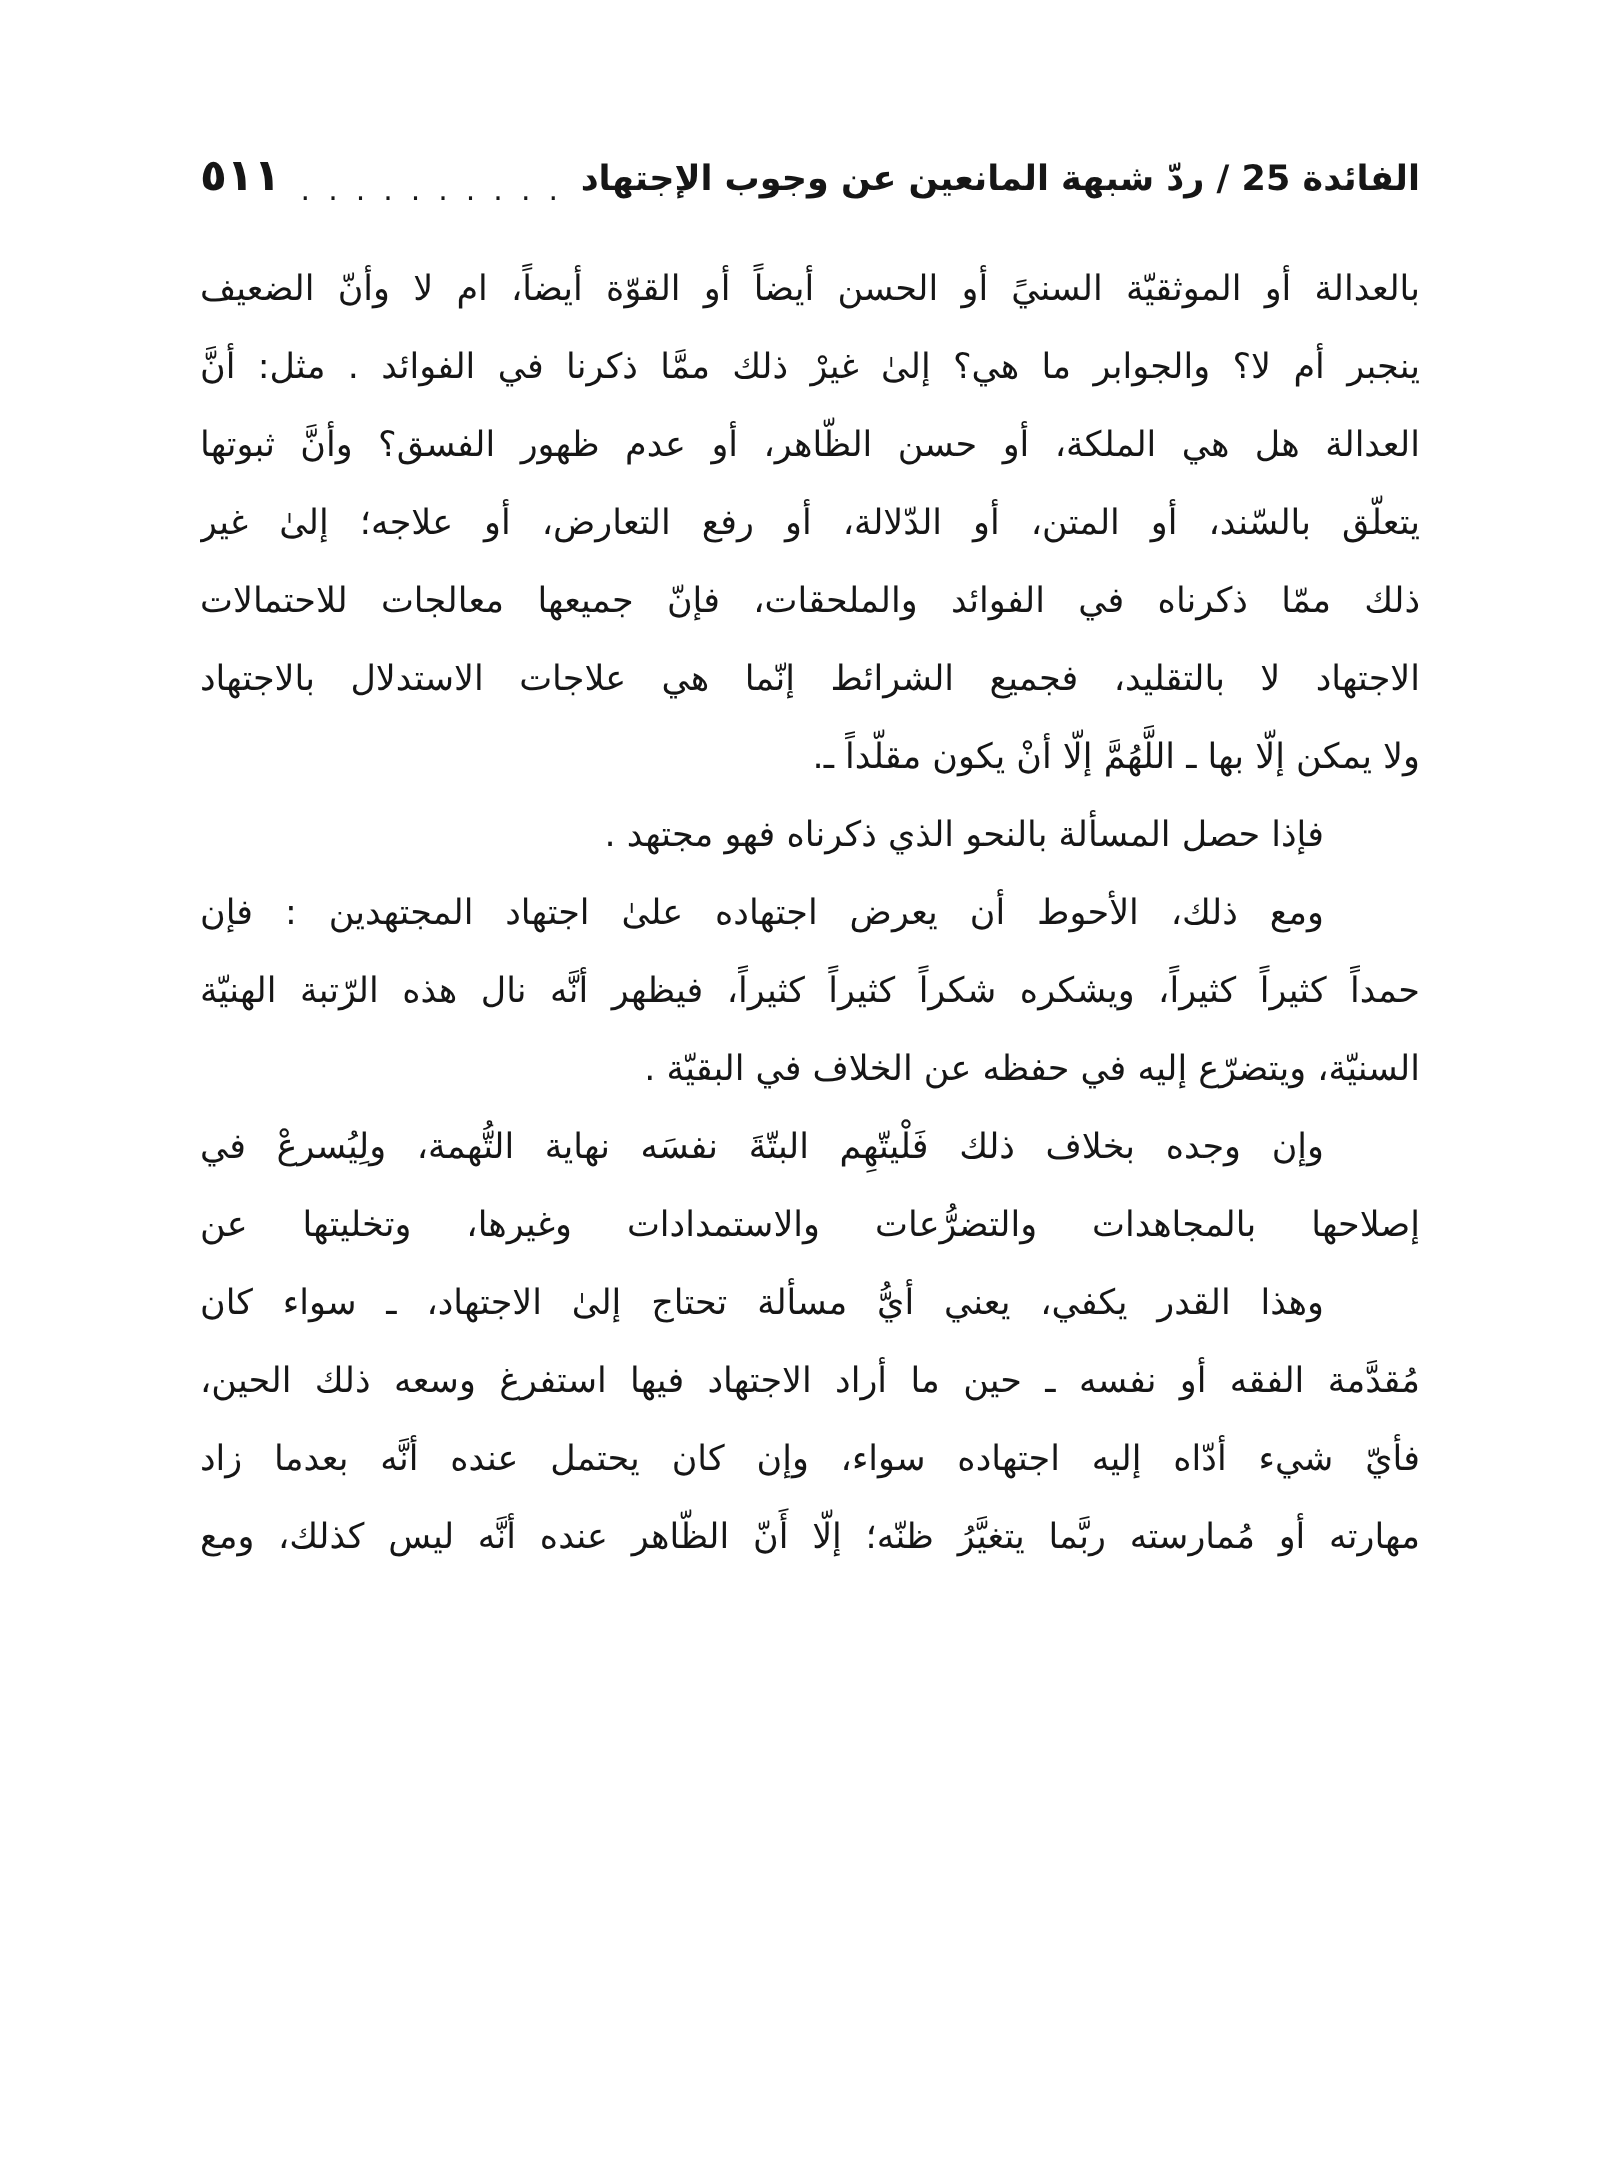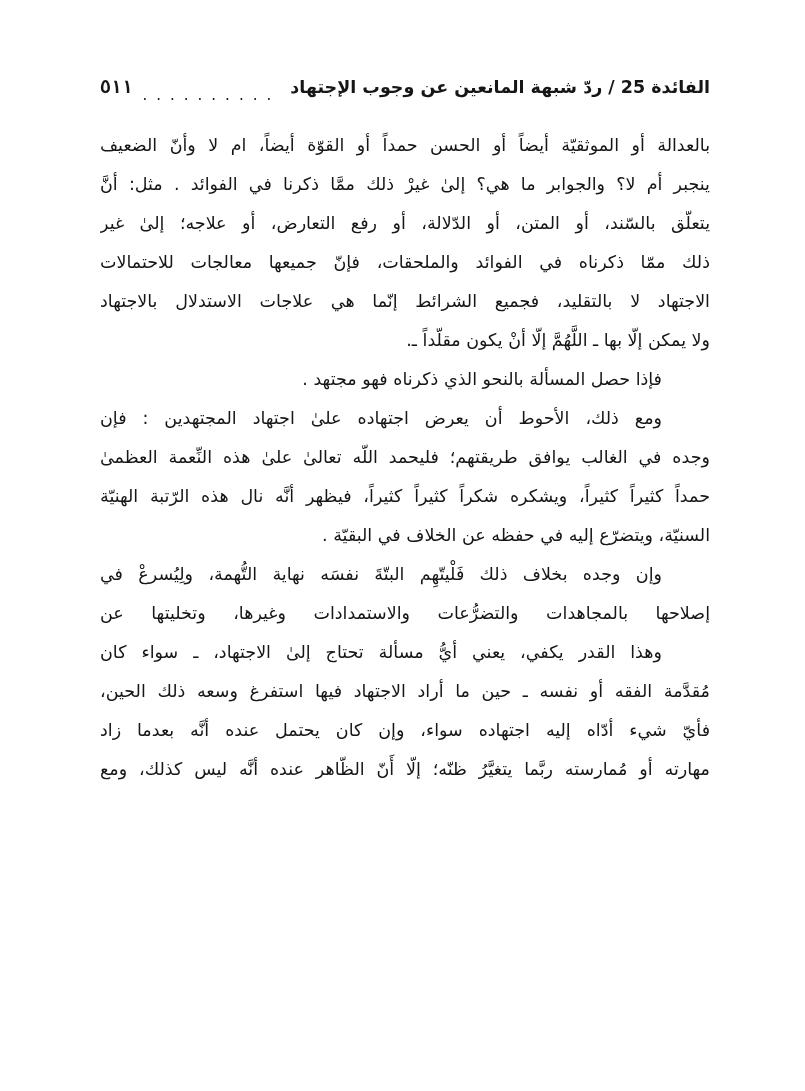--- a/index.html
+++ b/index.html
@@ -41,22 +41,21 @@
     letter-spacing: 9px;
     font-weight: normal;
     font-size: 15px;
     direction: ltr;
     text-align: left;
     align-self: flex-end;
     line-height: 26px;
   }
   .running-head .page-num {
     flex: 0 0 auto;
-    font-size: 18px;
-    font-family: Liberation Mono, monospace;
+    font-size: 22px;
   }
   
   .text-block {
     position: absolute;
     top: 126px;
     right: 95px;
     left: 100px;
     direction: rtl;
     font-size: 17.5px;
   }
@@ -82,29 +81,29 @@
 
 <div class="page">
 
   <div class="running-head">
     <span class="title">الفائدة 25 / ردّ شبهة المانعين عن وجوب الإجتهاد</span>
     <span class="leader">..................</span>
     <span class="page-num">٥١١</span>
   </div>
 
   <div class="text-block">
-    <div class="line">بالعدالة أو الموثقيّة أيضاً أو الحسن حمداً أو القوّة أيضاً، ام لا وأنّ الضعيف</div>
+    <div class="line">بالعدالة أو الموثقيّة السنيً أو الحسن أيضاً أو القوّة أيضاً، ام لا وأنّ الضعيف</div>
     <div class="line">ينجبر أم لا؟ والجوابر ما هي؟ إلىٰ غيرْ ذلك ممَّا ذكرنا في الفوائد . مثل: أنَّ</div>
+    <div class="line">العدالة هل هي الملكة، أو حسن الظّاهر، أو عدم ظهور الفسق؟ وأنَّ ثبوتها</div>
     <div class="line">يتعلّق بالسّند، أو المتن، أو الدّلالة، أو رفع التعارض، أو علاجه؛ إلىٰ غير</div>
     <div class="line">ذلك ممّا ذكرناه في الفوائد والملحقات، فإنّ جميعها معالجات للاحتمالات</div>
     <div class="line">الاجتهاد لا بالتقليد، فجميع الشرائط إنّما هي علاجات الاستدلال بالاجتهاد</div>
     <div class="line short">ولا يمكن إلّا بها ـ اللَّهُمَّ إلّا أنْ يكون مقلّداً ـ.</div>
     <div class="line short indent">فإذا حصل المسألة بالنحو الذي ذكرناه فهو مجتهد .</div>
     <div class="line indent">ومع ذلك، الأحوط أن يعرض اجتهاده علىٰ اجتهاد المجتهدين : فإن</div>
-    <div class="line">وجده في الغالب يوافق طريقتهم؛ فليحمد اللّه تعالىٰ علىٰ هذه النِّعمة العظمىٰ</div>
     <div class="line">حمداً كثيراً كثيراً، ويشكره شكراً كثيراً كثيراً، فيظهر أنَّه نال هذه الرّتبة الهنيّة</div>
     <div class="line short">السنيّة، ويتضرّع إليه في حفظه عن الخلاف في البقيّة .</div>
     <div class="line indent">وإن وجده بخلاف ذلك فَلْيتّهِم البتّةَ نفسَه نهاية التُّهمة، ولِيُسرعْ في</div>
     <div class="line">إصلاحها بالمجاهدات والتضرُّعات والاستمدادات وغيرها، وتخليتها عن</div>
     <div class="line indent">وهذا القدر يكفي، يعني أيُّ مسألة تحتاج إلىٰ الاجتهاد، ـ سواء كان</div>
     <div class="line">مُقدَّمة الفقه أو نفسه ـ حين ما أراد الاجتهاد فيها استفرغ وسعه ذلك الحين،</div>
     <div class="line">فأيّ شيء أدّاه إليه اجتهاده سواء، وإن كان يحتمل عنده أنَّه بعدما زاد</div>
     <div class="line">مهارته أو مُمارسته ربَّما يتغيَّرُ ظنّه؛ إلّا أَنّ الظّاهر عنده أنَّه ليس كذلك، ومع</div>
   </div>
 

